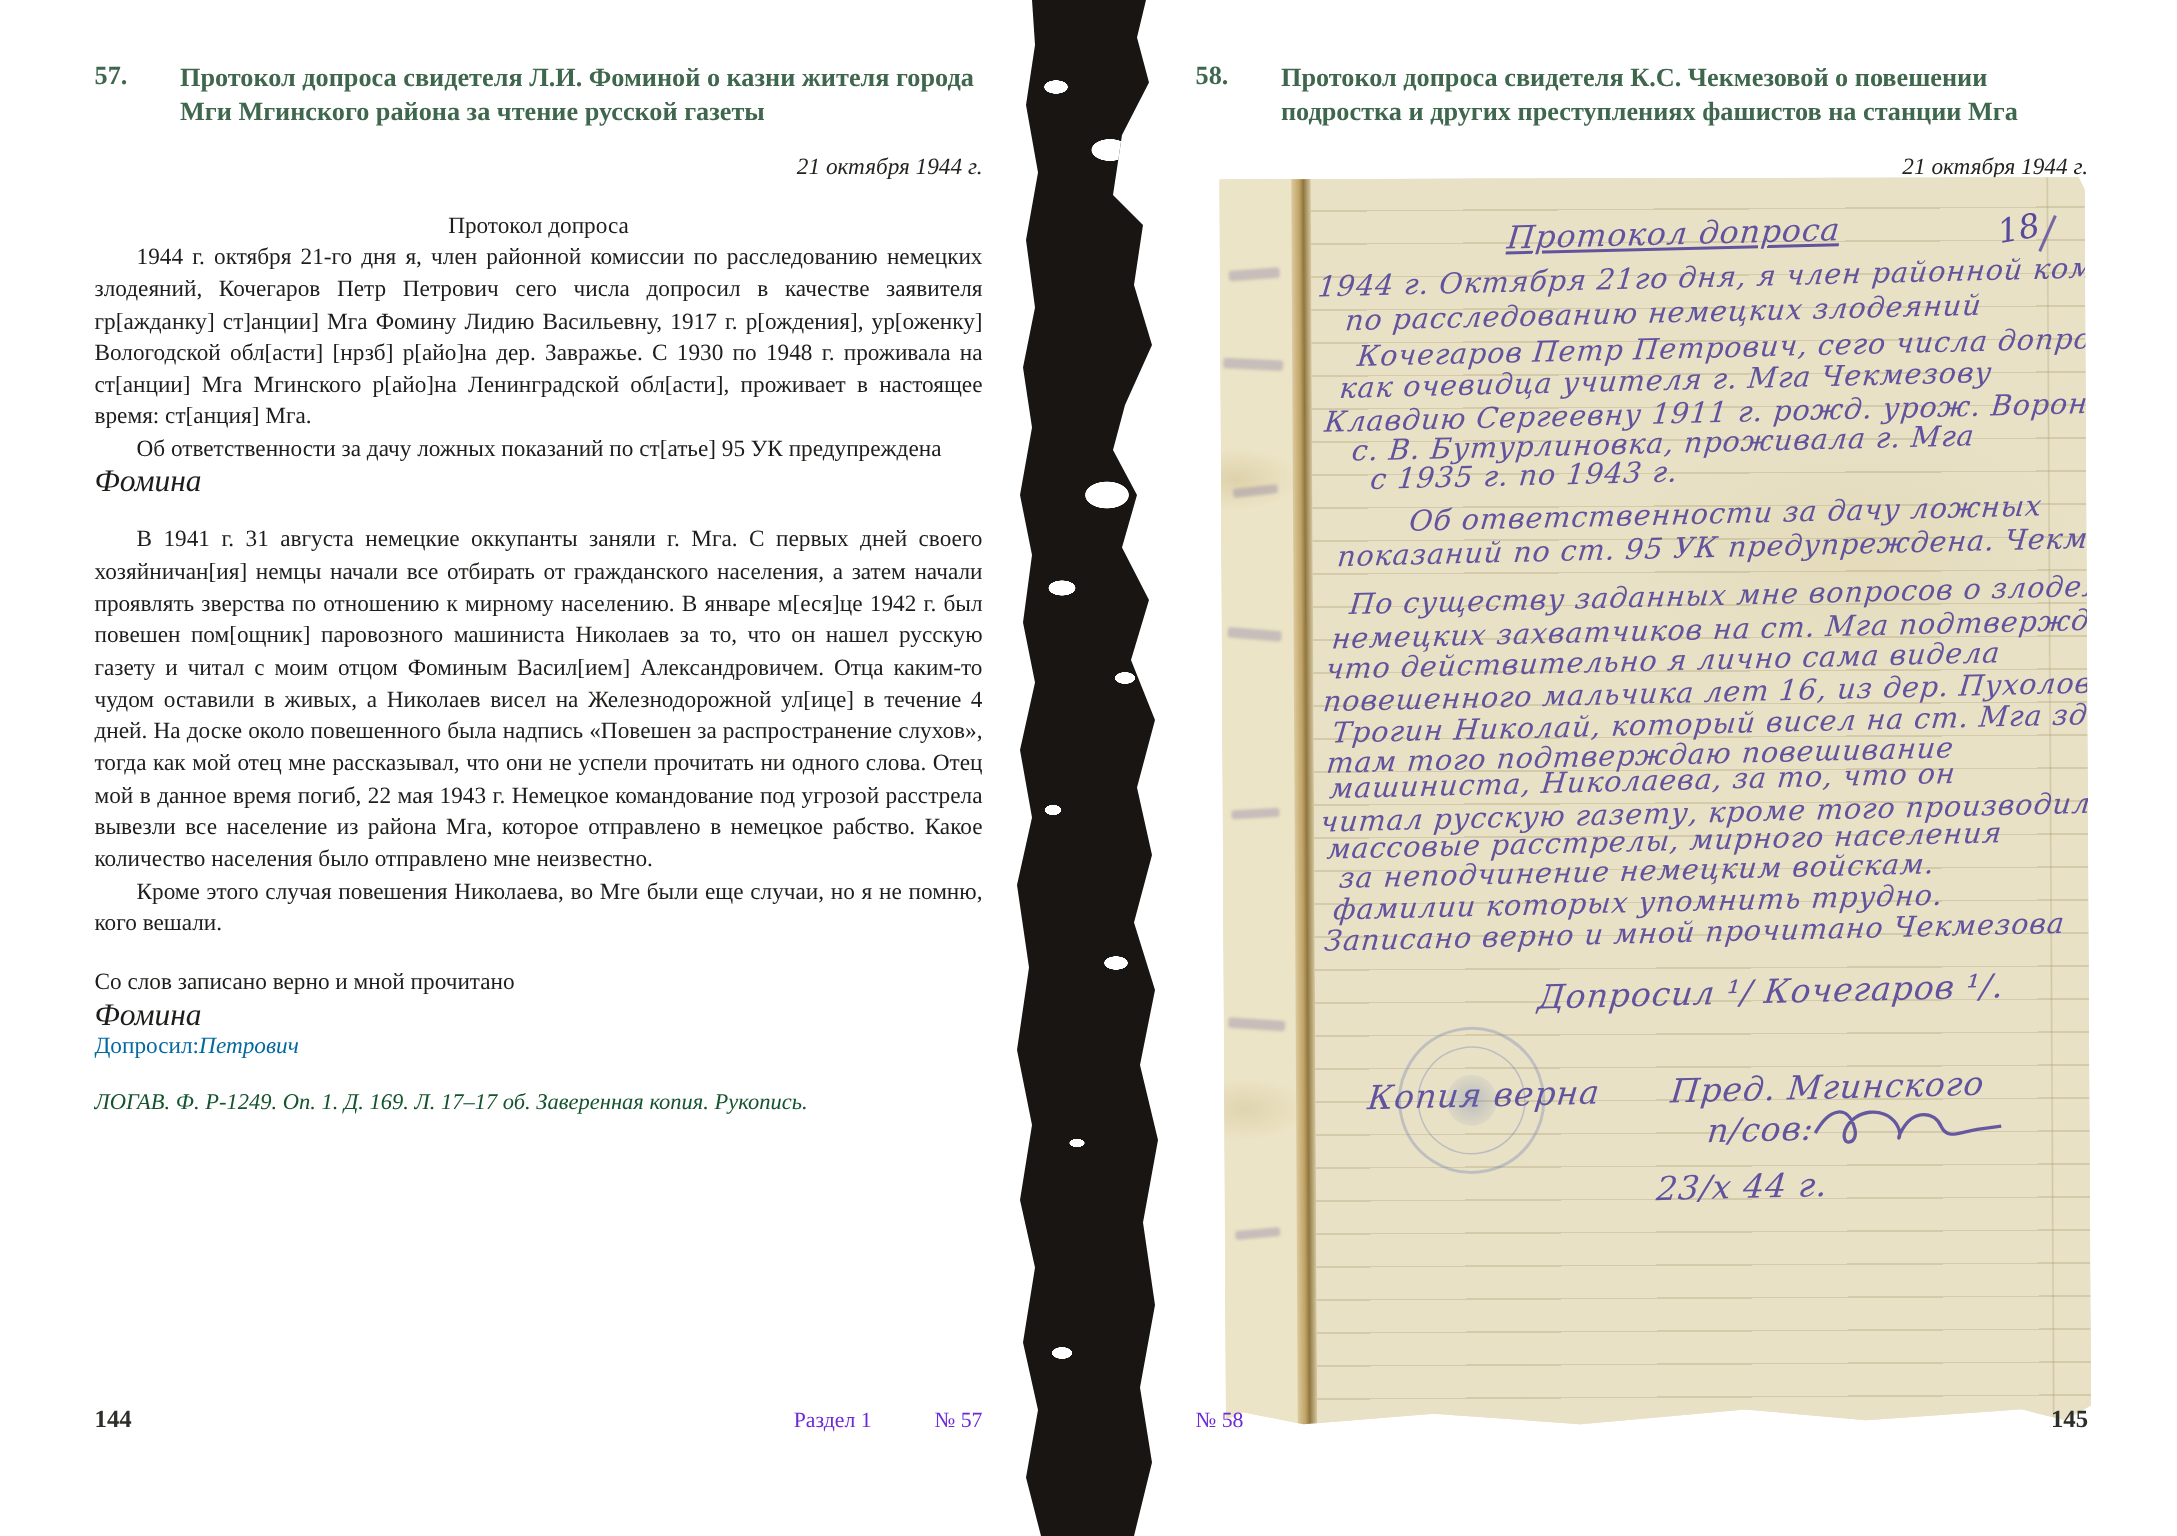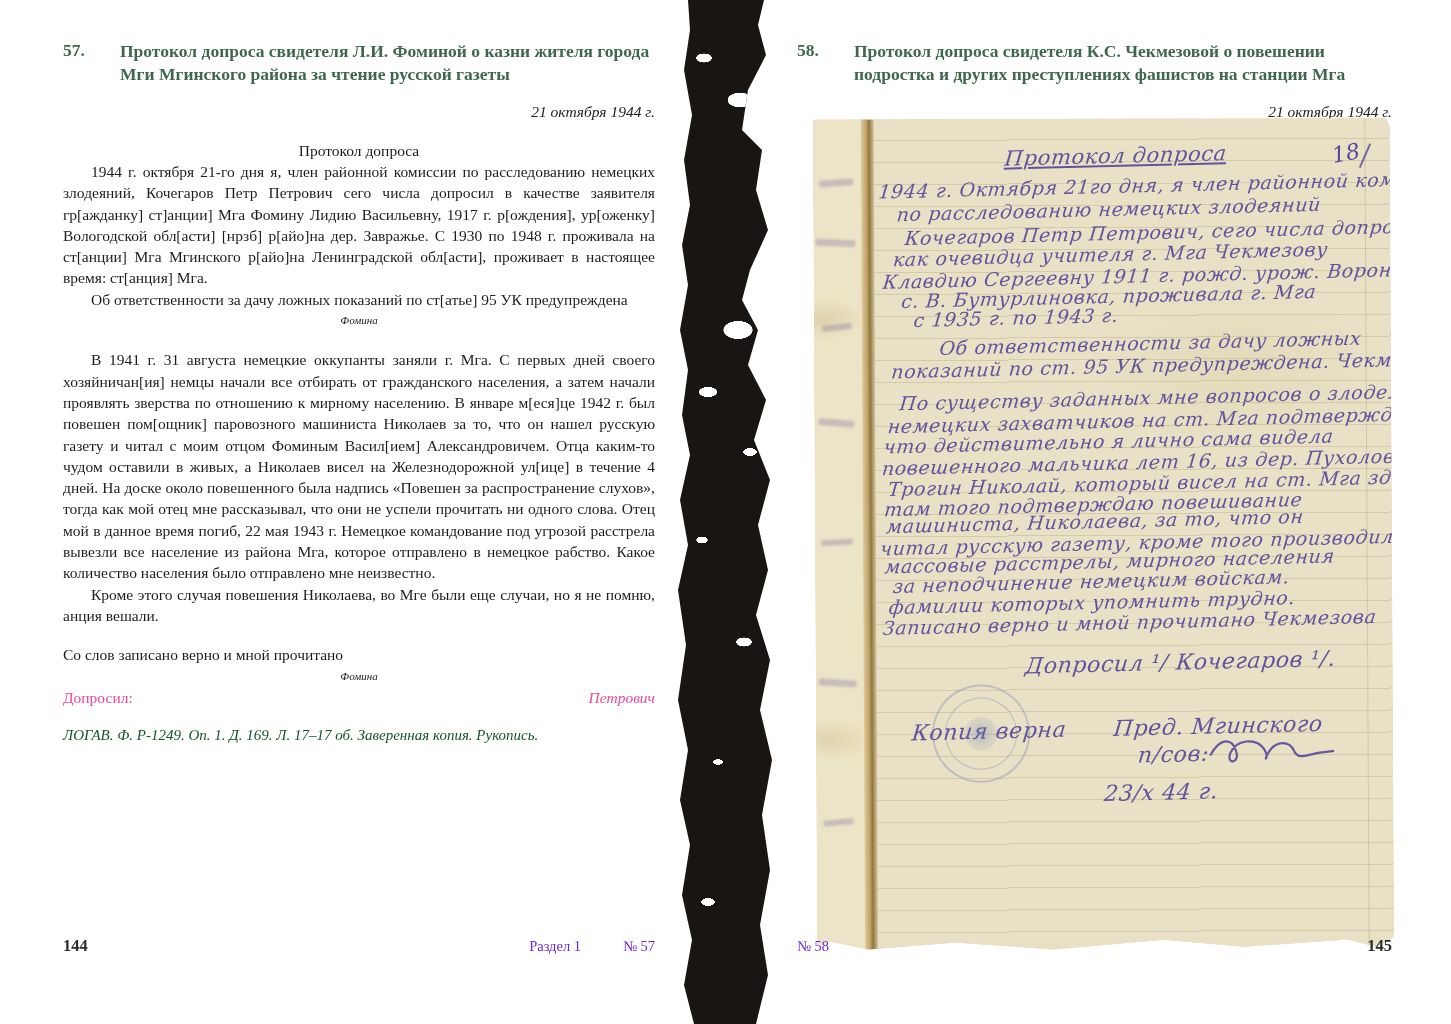--- a/index.html
+++ b/index.html
@@ -7,23 +7,23 @@
   #stage { position:relative; width:1451px; height:1024px; background:#ffffff; overflow:hidden; }
 
   
   .page-col { position:absolute; top:40px; }
   .title-row { display:flex; align-items:flex-start; }
   .doc-num { width:57px; flex:0 0 57px; font-weight:bold; font-size:17.5px; color:#3f674d; }
   .doc-title { flex:1; font-weight:bold; font-size:17.5px; line-height:23px; color:#3f674d; }
   .date-line { text-align:right; font-style:italic; font-size:15.5px; color:#23251f; margin-top:17px; }
   .doc-heading { text-align:center; font-size:15.5px; color:#1d1d1b; margin-top:21px; margin-bottom:1px; }
   .body-par { text-align:justify; text-indent:28px; font-size:15.5px; line-height:21.3px; color:#1d1d1b; }
-  .sig-right { text-align:center; font-style:italic; font-size:11px; line-height:21.3px; color:#1d1d1b; }
+  .sig-right { text-align:left; font-style:italic; font-size:21px; line-height:21.3px; color:#1d1d1b; }
   .spacer18 { height:18px; }
-  .interrogator-row { display:flex; justify-content:space-between; font-size:15.5px; line-height:21.3px; color:#ec4899; }
+  .interrogator-row { display:flex; font-size:15.5px; line-height:21.3px; color:#0369a1; }
   .interrogator-row .sig { font-style:italic; }
   .archive-ref { font-style:italic; font-size:15px; color:#14532d; margin-top:19px; }
 
   .footer-row { position:absolute; top:936px; display:flex; justify-content:space-between; align-items:baseline; }
   .page-num { font-weight:bold; font-size:16.5px; color:#2c2e29; }
   .footer-meta { font-size:14.5px; color:#6d28d9; display:flex; gap:42px; }
 
   
   .spine-strip { position:absolute; left:678px; top:0; width:96px; height:1024px;
     background-color:#191512;
@@ -99,21 +99,21 @@
       <div class="doc-num">57.</div>
       <div class="doc-title">Протокол допроса свидетеля Л.И. Фоминой о казни жителя города Мги Мгинского района за чтение русской газеты</div>
     </div>
     <div class="date-line">21 октября 1944 г.</div>
     <div class="doc-heading">Протокол допроса</div>
     <div class="body-par">1944 г. октября 21-го дня я, член районной комиссии по расследованию немецких злодеяний, Кочегаров Петр Петрович сего числа допросил в качестве заявителя гр[ажданку] ст]анции] Мга Фомину Лидию Васильевну, 1917 г. р[ождения], ур[оженку] Вологодской обл[асти] [нрзб] р[айо]на дер. Завражье. С 1930 по 1948 г. проживала на ст[анции] Мга Мгинского р[айо]на Ленинградской обл[асти], проживает в настоящее время: ст[анция] Мга.</div>
     <div class="body-par">Об ответственности за дачу ложных показаний по ст[атье] 95 УК предупреждена</div>
     <div class="sig-right">Фомина</div>
     <div class="spacer18"></div>
     <div class="body-par">В 1941 г. 31 августа немецкие оккупанты заняли г. Мга. С первых дней своего хозяйничан[ия] немцы начали все отбирать от гражданского населения, а затем начали проявлять зверства по отношению к мирному населению. В январе м[еся]це 1942 г. был повешен пом[ощник] паровозного машиниста Николаев за то, что он нашел русскую газету и читал с моим отцом Фоминым Васил[ием] Александровичем. Отца каким-то чудом оставили в живых, а Николаев висел на Железнодорожной ул[ице] в течение 4 дней. На доске около повешенного была надпись «Повешен за распространение слухов», тогда как мой отец мне рассказывал, что они не успели прочитать ни одного слова. Отец мой в данное время погиб, 22 мая 1943 г. Немецкое командование под угрозой расстрела вывезли все население из района Мга, которое отправлено в немецкое рабство. Какое количество населения было отправлено мне неизвестно.</div>
-    <div class="body-par">Кроме этого случая повешения Николаева, во Мге были еще случаи, но я не помню, анция вешали.</div>
+    <div class="body-par">Кроме этого случая повешения Николаева, во Мге были еще случаи, но я не помню, кого вешали.</div>
     <div class="spacer18"></div>
     <div class="body-par" style="text-indent:0;">Со слов записано верно и мной прочитано</div>
     <div class="sig-right">Фомина</div>
     <div class="interrogator-row">
       <span>Допросил:</span>
       <span class="sig">Петрович</span>
     </div>
     <div class="archive-ref">ЛОГАВ. Ф. Р-1249. Оп. 1. Д. 169. Л. 17–17 об. Заверенная копия. Рукопись.</div>
   </div>
 

